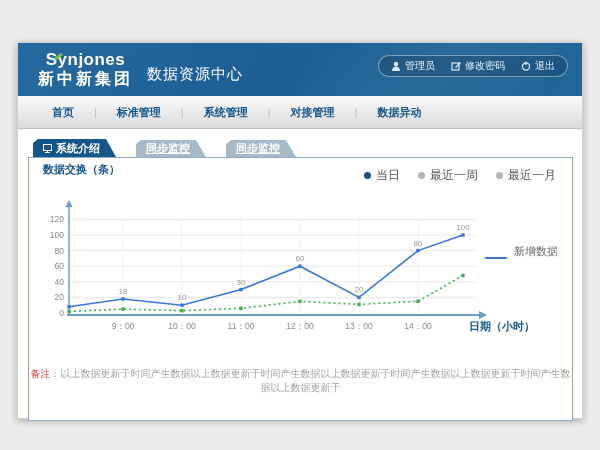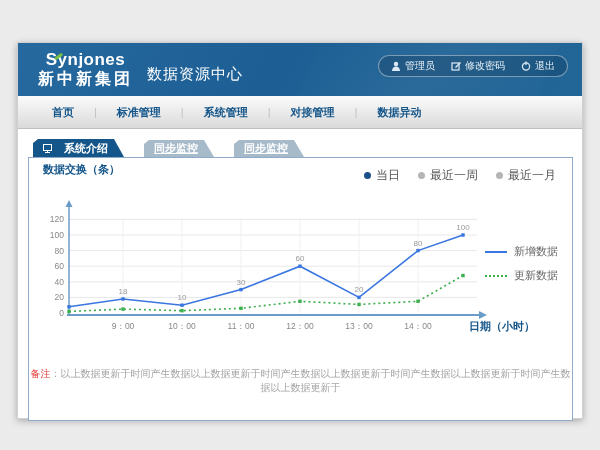--- a/index.html
+++ b/index.html
@@ -31,42 +31,42 @@
 
   
   .nav { height:33px; background:linear-gradient(#fbfbfb,#dadada); border-bottom:1px solid #bfbfbf;
     display:flex; align-items:center; font-size:11px; font-weight:bold; color:#15568a; }
   .nav .nav-item { padding:0 20px; cursor:pointer; white-space:nowrap; }
   .nav .nav-item:first-child { margin-left:14px; }
   .nav .sep { color:#c0c0c0; font-weight:normal; }
 
   
   .tabs { display:flex; align-items:flex-end; padding-left:15px; height:27px; margin-top:1px; }
-  .tab { height:17px; display:flex; align-items:center; gap:12px; color:#fff; font-size:11px;
+  .tab { height:17px; display:flex; align-items:center; gap:4px; color:#fff; font-size:11px;
     font-weight:bold; padding:0 16px 0 10px; cursor:pointer;
     clip-path:polygon(0 100%,0 4px,5px 0,calc(100% - 10px) 0,100% 100%); }
   .tab.active { background:#15568a; height:18px; }
   .tab.inactive { background:#a7bac9; margin-left:20px;text-decoration:underline; }
   .tab svg { display:block; }
 
   
   .panel { position:relative; margin:0 9px 0 10px; height:264px; background:#fff;
     border:1px solid #8fabc9; }
   .filters { position:absolute; top:9px; right:16px; display:flex; gap:18px;
     font-size:12px; color:#555; align-items:center; }
   .filters .opt { display:flex; align-items:center; gap:5px; cursor:pointer; }
   .dot { width:7px; height:7px; border-radius:50%; background:#b5b5b5; }
   .opt.selected .dot { background:#1c4f8a; }
   .chart-title { position:absolute; left:14px; top:4px; color:#15568a; font-size:11px; font-weight:bold; }
   .chart-svg { position:absolute; left:8px; top:38px; }
   .chart-svg .tick { font-size:8.5px; fill:#888; font-family:"Liberation Sans",sans-serif; }
   .chart-svg .pt { font-size:8px; fill:#999; font-family:"Liberation Sans",sans-serif; }
   .chart-svg .axis-title { font-size:11px; font-weight:bold; fill:#15568a; font-family:"Liberation Sans",sans-serif; }
   .legend { position:absolute; right:14px; top:86px; font-size:11px; color:#666; }
-  .legend .row { display:flex; align-items:center; gap:7px; margin-bottom:9px;font-family:Liberation Serif, serif; }
+  .legend .row { display:flex; align-items:flex-end; gap:7px; margin-bottom:9px;font-family:Liberation Serif, serif; }
   .lg-line { width:22px; height:0; border-top:2px solid #3a76e0; }
   .lg-dotted { width:22px; height:0; border-top:2px dotted #3cb04e; }
   .note { position:absolute; top:209px; left:0; width:100%; text-align:center;
     font-size:10px; color:#a5a5a5; }
   .note .red { color:#e23c3c; }
 </style>
 </head>
 <body>
 
 <div class="window">
@@ -216,24 +216,20 @@
         <rect x="320.3" y="106.72" width="3.4" height="3.4" fill="#3cb04e"></rect>
         <rect x="379.3" y="103.6" width="3.4" height="3.4" fill="#3cb04e"></rect>
         <rect x="424.3" y="77.86" width="3.4" height="3.4" fill="#3cb04e"></rect>
       </svg>
 
     <div class="legend">
       <div class="row">
         <span class="lg-line"></span>
         <span>新增数据</span>
       </div>
-      <div class="row">
-        <span class="lg-dotted"></span>
-        <span>更新数据</span>
-      </div>
     </div>
 
     <div class="note">
       <span class="red">备注</span><span>：以上数据更新于时间产生数据以上数据更新于时间产生数据以上数据更新于时间产生数据以上数据更新于时间产生数据以上数据更新于</span>
     </div>
   </div>
 
 </div>
 
 </body></html>

